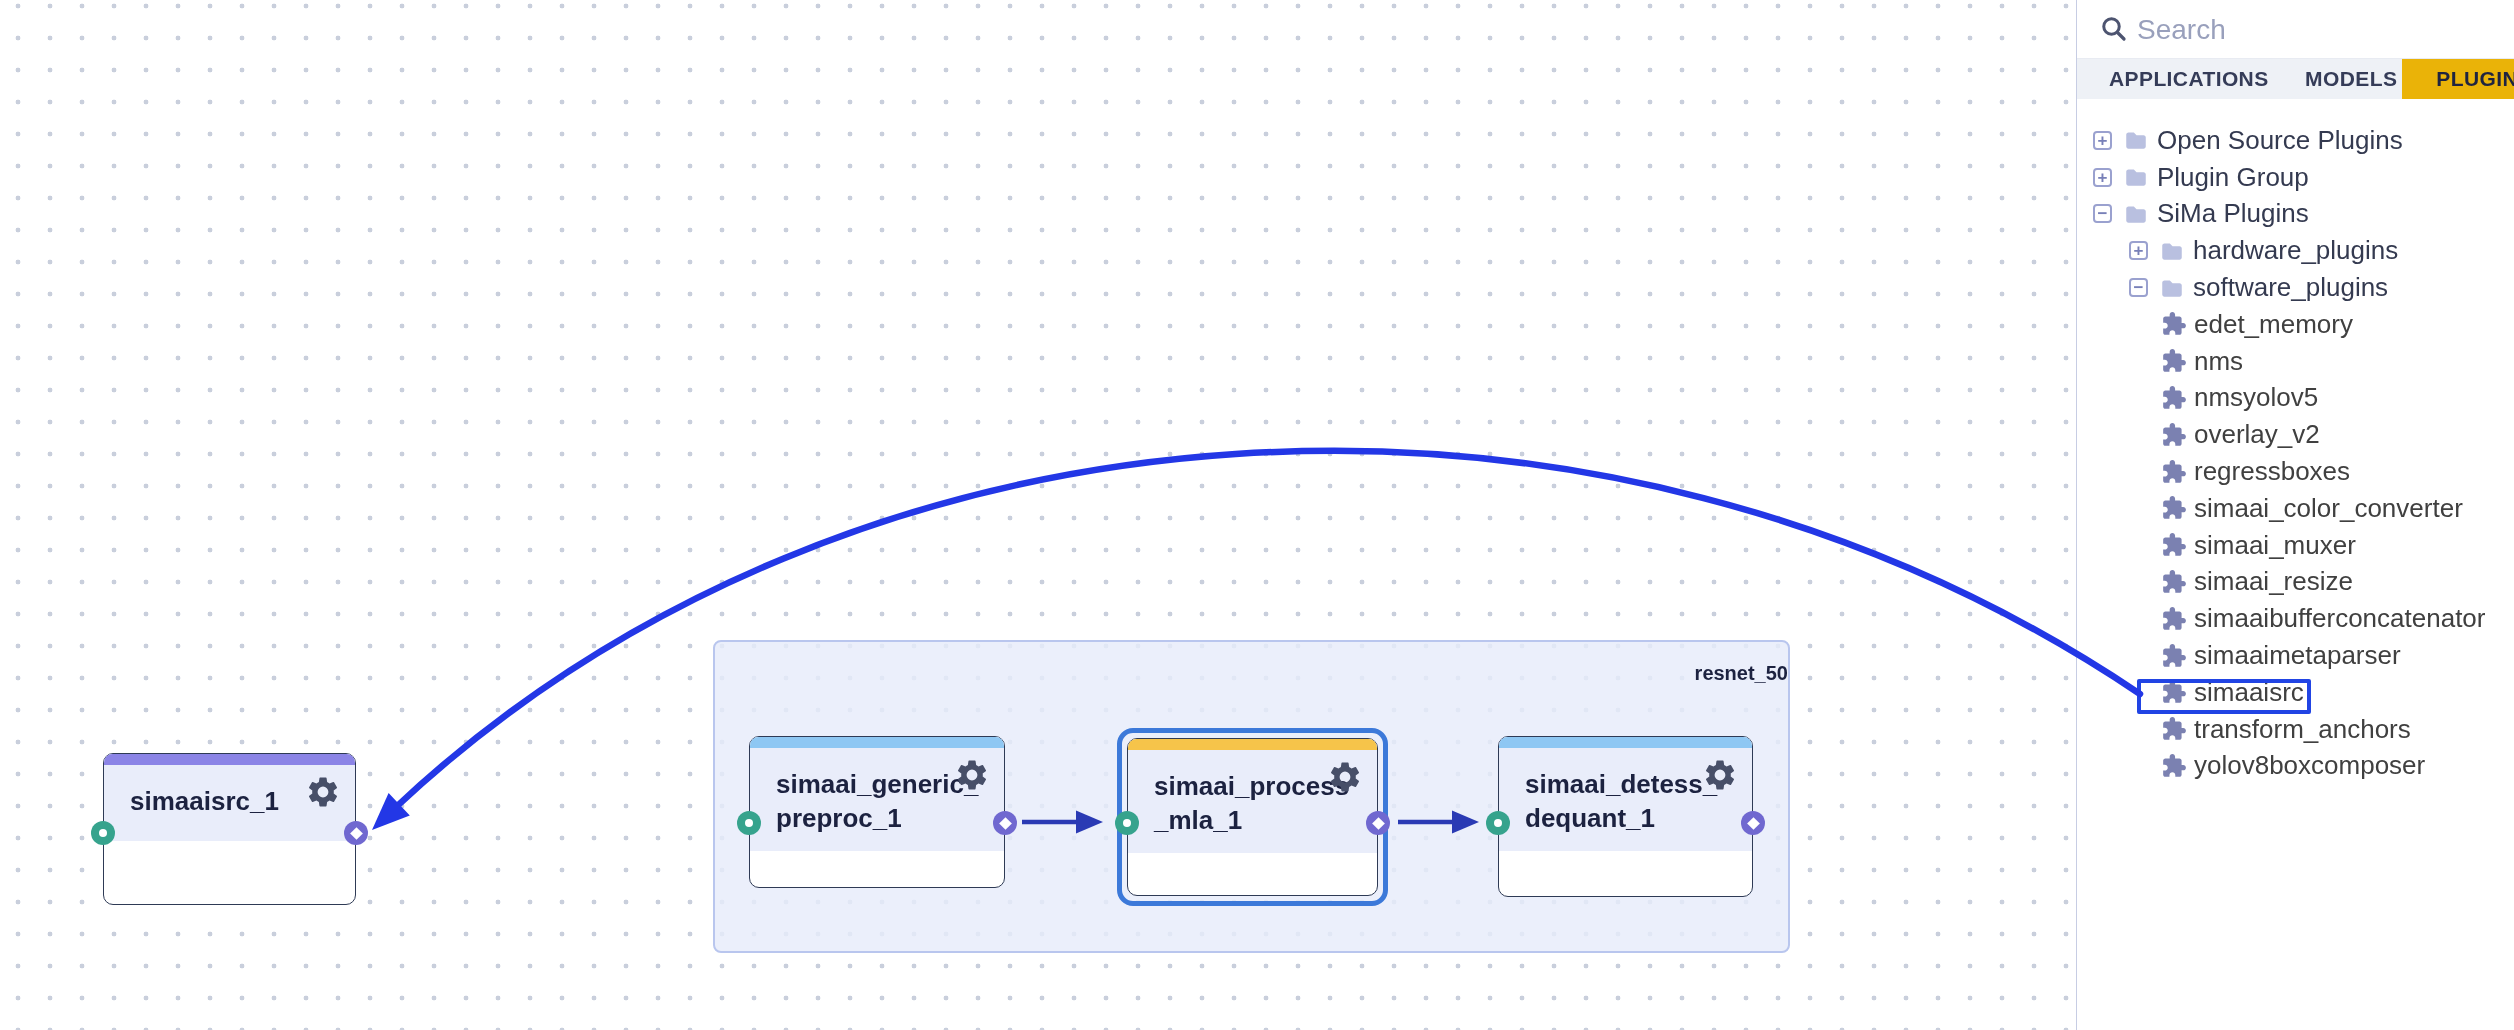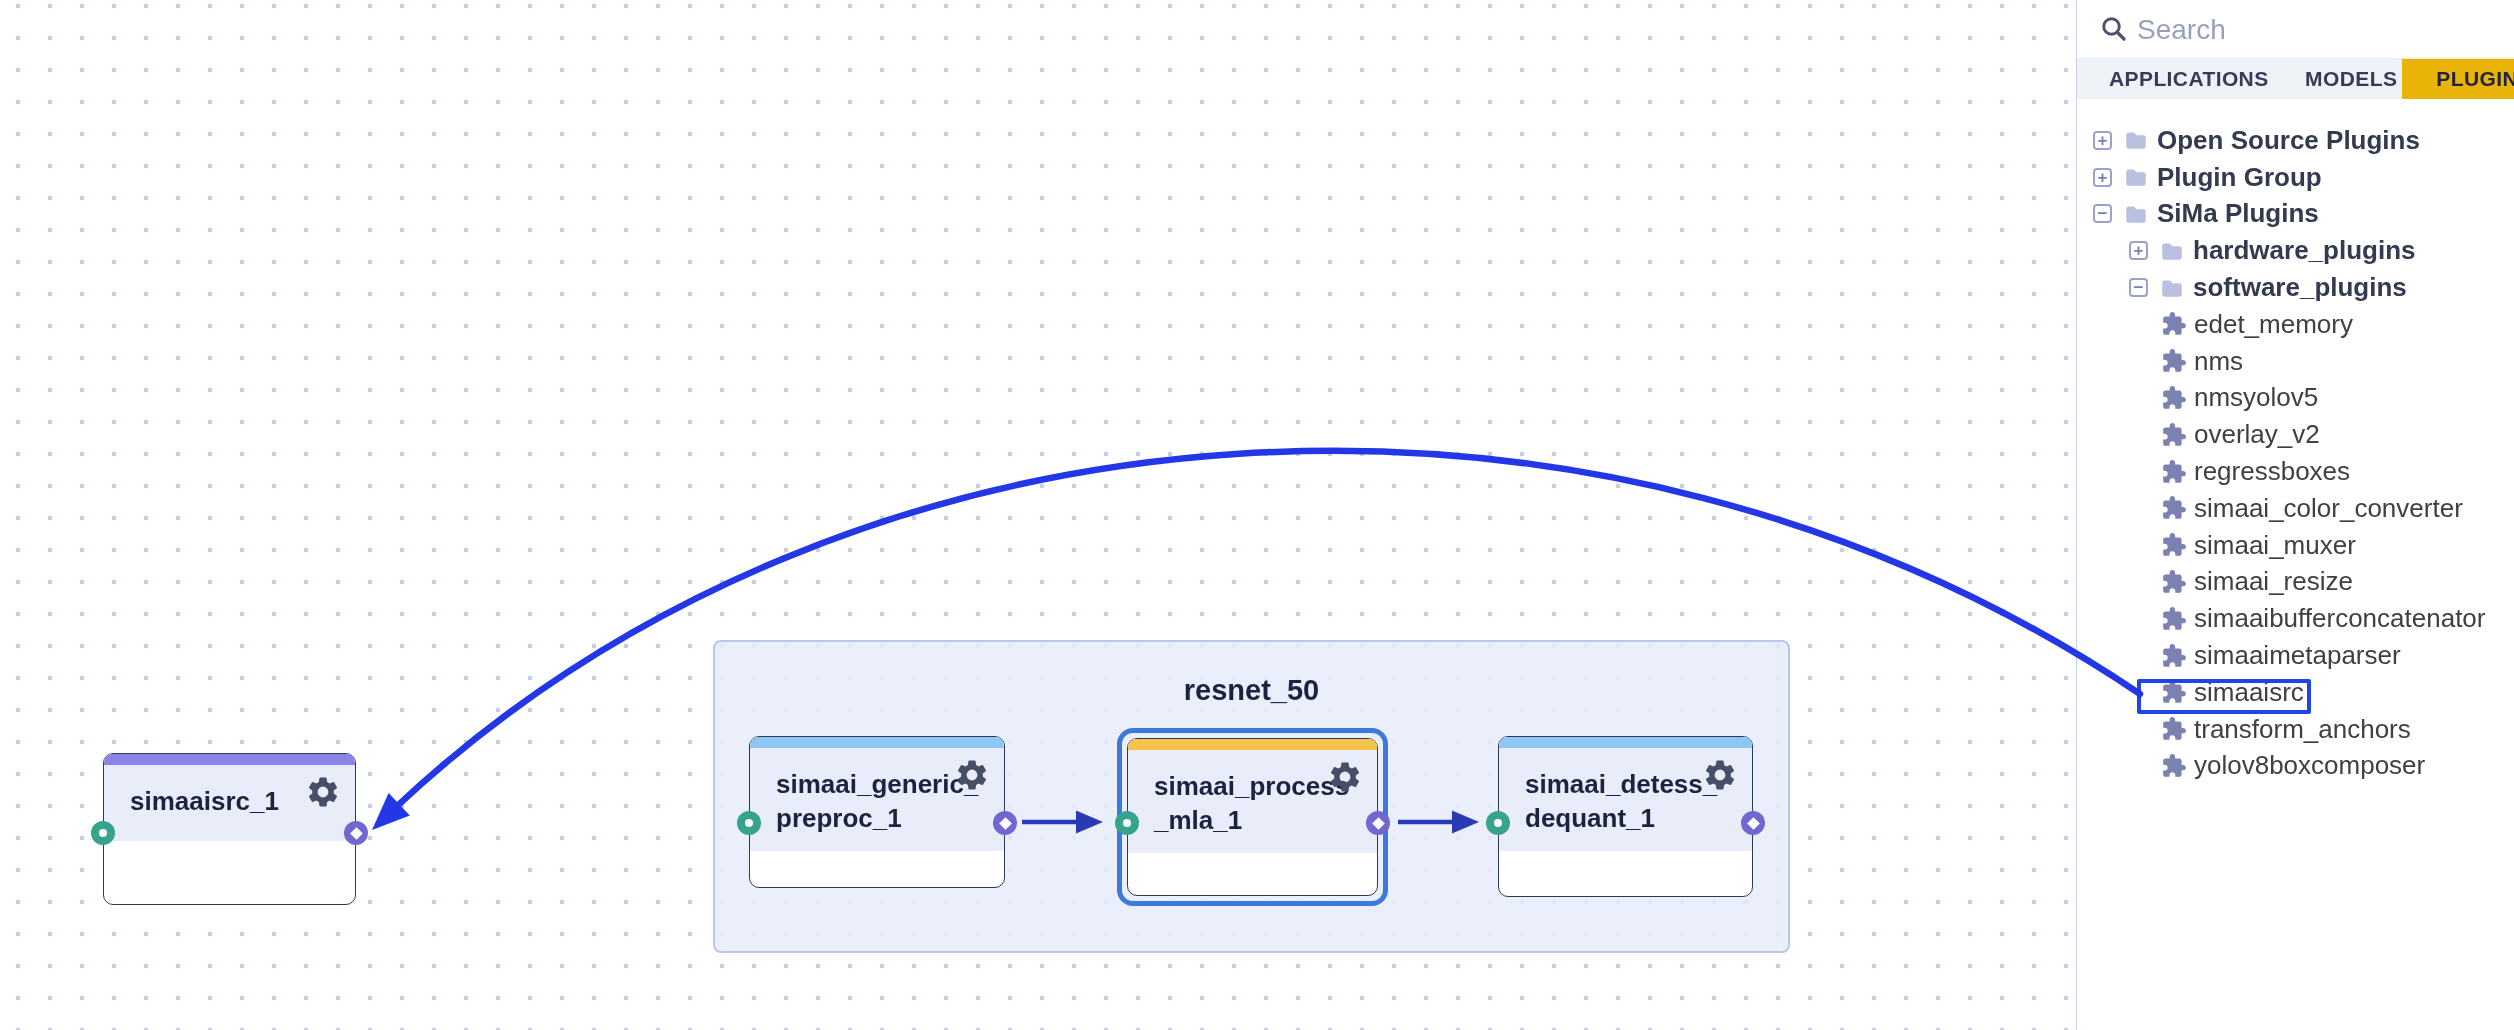--- a/index.html
+++ b/index.html
@@ -19,22 +19,22 @@
     color:#2744e6;font-size:36px;font-weight:500;letter-spacing:.5px;
   }
 
   
   .group{
     position:absolute;left:713px;top:640px;width:1077px;height:313px;
     background:rgba(231,235,250,.82);
     border:2px solid #b9c6ee;border-radius:8px;box-sizing:border-box;
   }
   .group-title{
-    position:absolute;left:0;top:32px;width:100%;text-align:center;
-    font-size:29px;font-weight:700;color:#1c2240;
+    position:absolute;left:0;top:20px;width:100%;text-align:right;
+    font-size:20px;font-weight:700;color:#1c2240;
   }
 
   
   .node{
     position:absolute;background:#fff;border:1.5px solid #2e3a55;border-radius:10px;
     box-sizing:border-box;overflow:visible;
   }
   .node .hdr{
     position:absolute;left:0;top:0;right:0;background:#e9edfa;
     border-radius:8.5px 8.5px 0 0;overflow:hidden;
@@ -98,21 +98,21 @@
   .row{display:flex;align-items:center;height:36.8px;}
   .lvl0{padding-left:16px;} .lvl1{padding-left:52px;} .lvl2{padding-left:84px;}
   .expander{
     width:19px;height:19px;box-sizing:border-box;border:2px solid #9aa1cf;border-radius:4px;
     background:#fff;color:#7880b8;font-size:17px;line-height:15px;text-align:center;
     flex:0 0 auto;margin-right:11px;font-weight:600;
   }
   .folder-icon{flex:0 0 auto;margin-right:8px;}
   .puzzle-icon{flex:0 0 auto;margin-right:7px;}
   .tlabel{font-size:26px;color:#404040;white-space:nowrap;}
-  .row.folder .tlabel{font-weight:700;color:#343a50;}
+  .row.folder .tlabel{font-weight:400;color:#343a50;}
 
   .highlight-box{
     position:absolute;left:2137px;top:679px;width:174px;height:35px;
     border:4.5px solid #2144e4;border-radius:2px;z-index:60;box-sizing:border-box;
     pointer-events:none;
   }
 </style>
 </head>
 <body>
 

